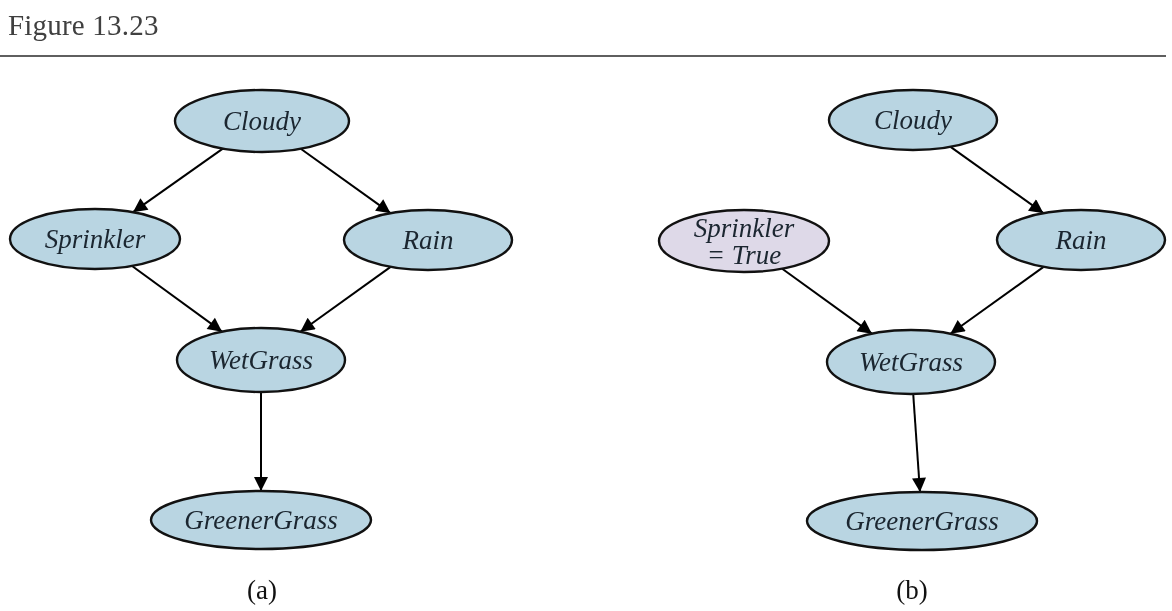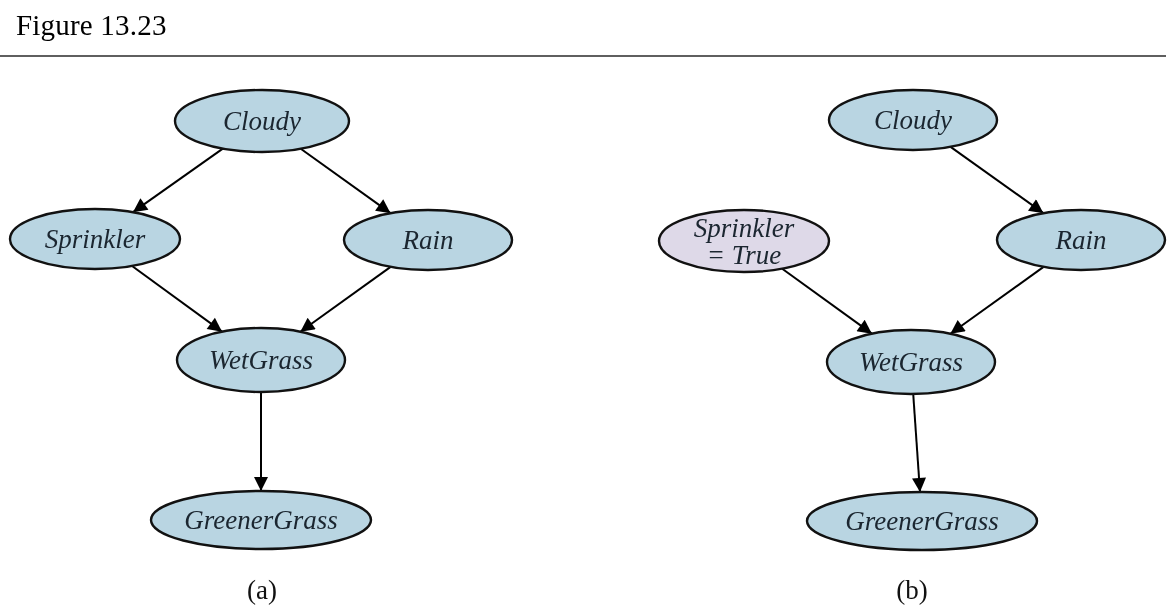--- a/index.html
+++ b/index.html
@@ -42,21 +42,21 @@
   }
   .caption-label {
     font-family: "Liberation Serif", "DejaVu Serif", serif;
     font-size: 27px;
   }
 </style>
 </head>
 <body>
 
 <div class="page">
-  <div class="figure-title" style="color: #000000; margin-left: 8px;">Figure 13.23</div>
+  <div class="figure-title" style="color: #404040;">Figure 13.23</div>
   <div class="title-divider" style="background: rgb(95, 95, 95);"></div>
   <svg class="diagram-svg" viewBox="0 0 1172 611" xmlns="http://www.w3.org/2000/svg">
     <defs>
       <marker id="arrowhead" viewBox="0 0 10 10" refX="10" refY="5" markerUnits="userSpaceOnUse" markerWidth="17" markerHeight="14" orient="auto">
         <path d="M 0 0 L 10 5 L 0 10 z" fill="#000000"></path>
       </marker>
     </defs>
   <g>
         <line x1="222.82629113880648" y1="148.67962662048404" x2="132.98282698303728" y2="212.16183482635688" stroke="#000000" stroke-width="2" marker-end="url(#arrowhead)"></line>
         <line x1="300.72386348493546" y1="148.75987804040554" x2="390.5424081227452" y2="213.14787088317274" stroke="#000000" stroke-width="2" marker-end="url(#arrowhead)"></line>

